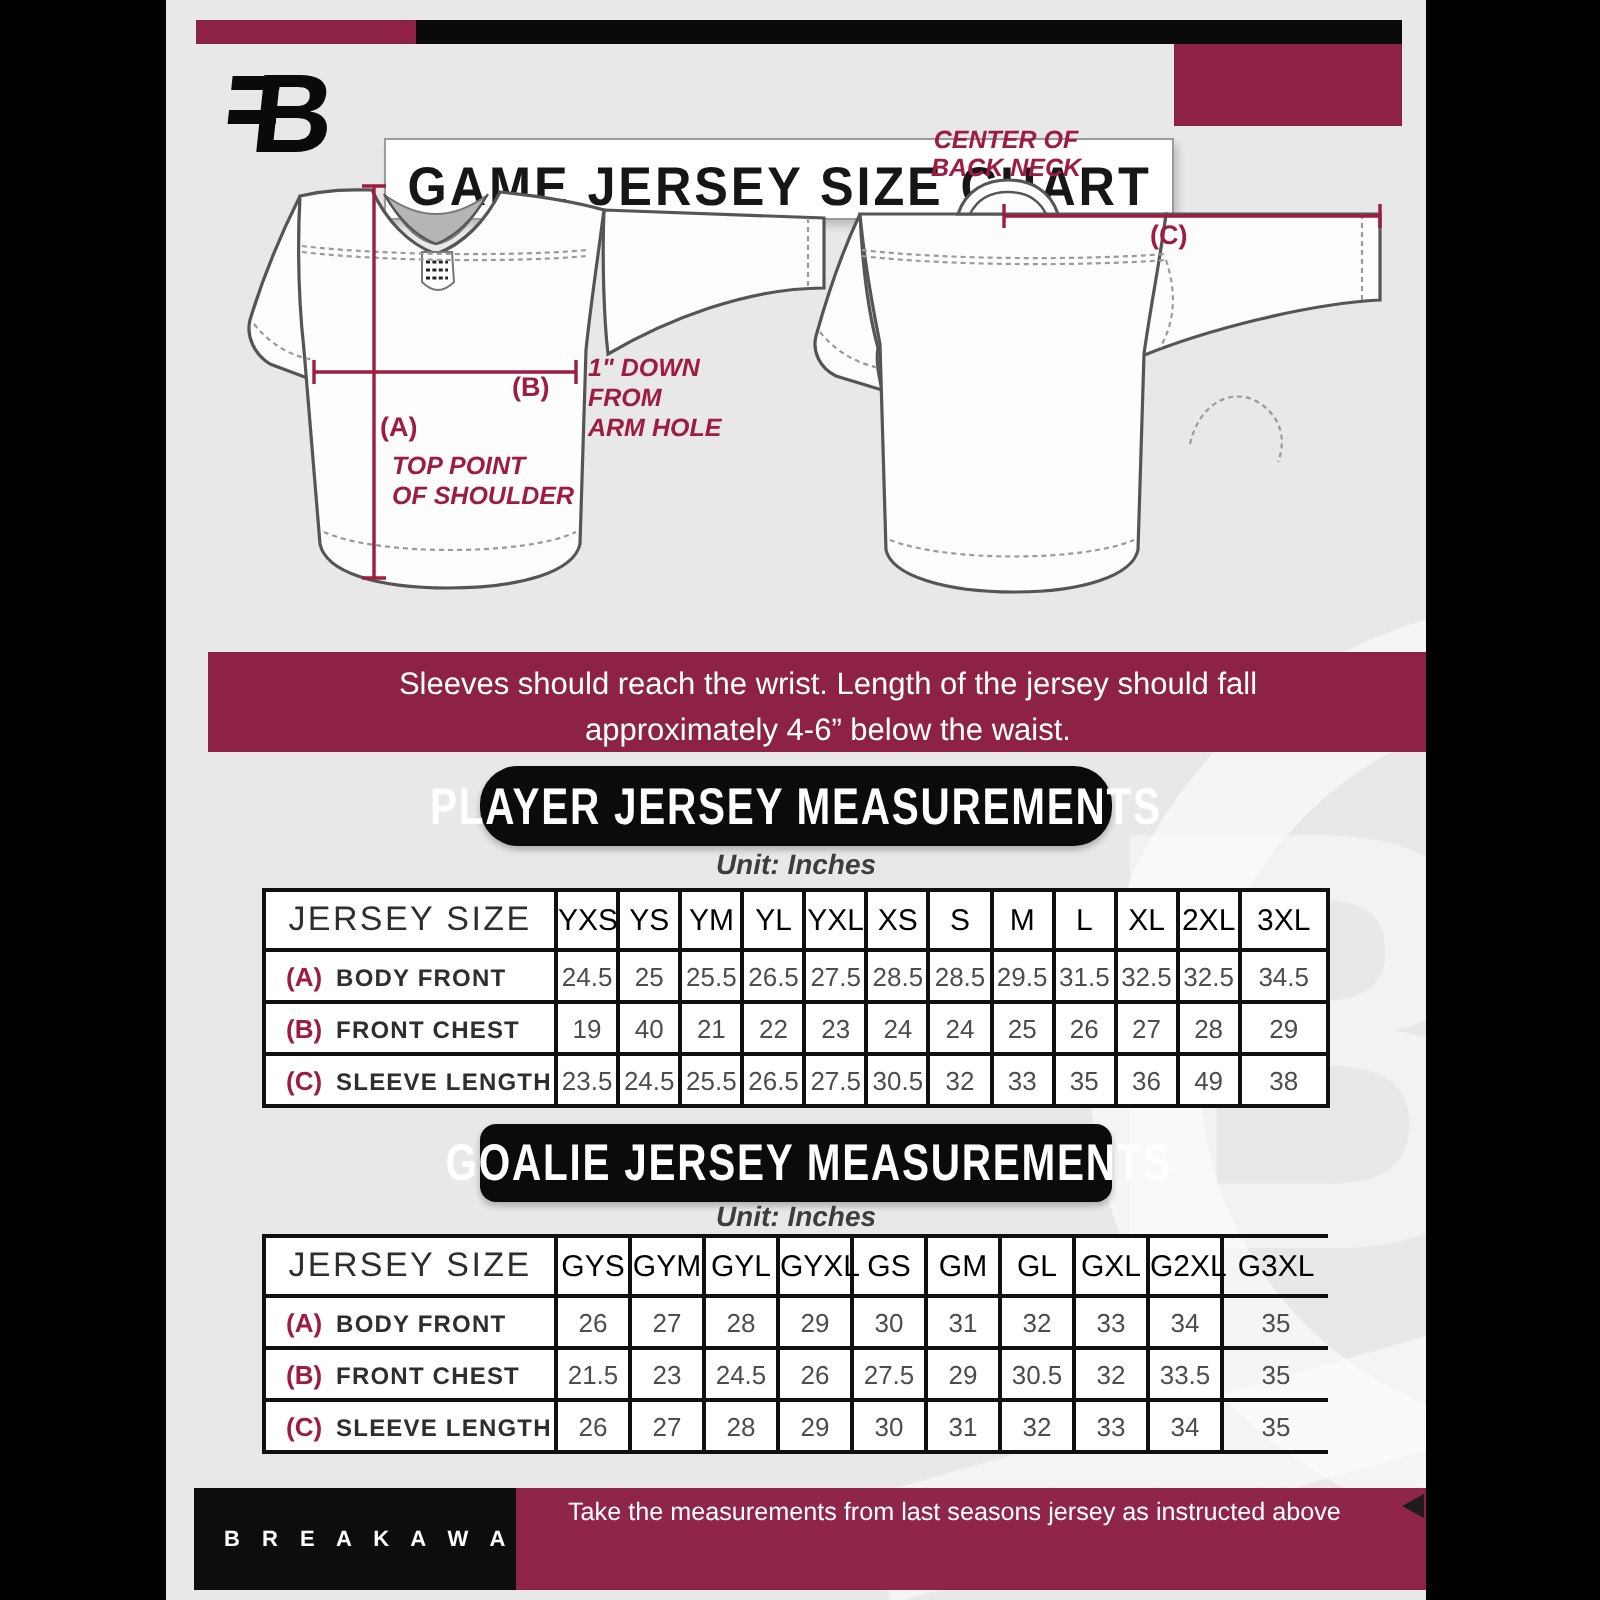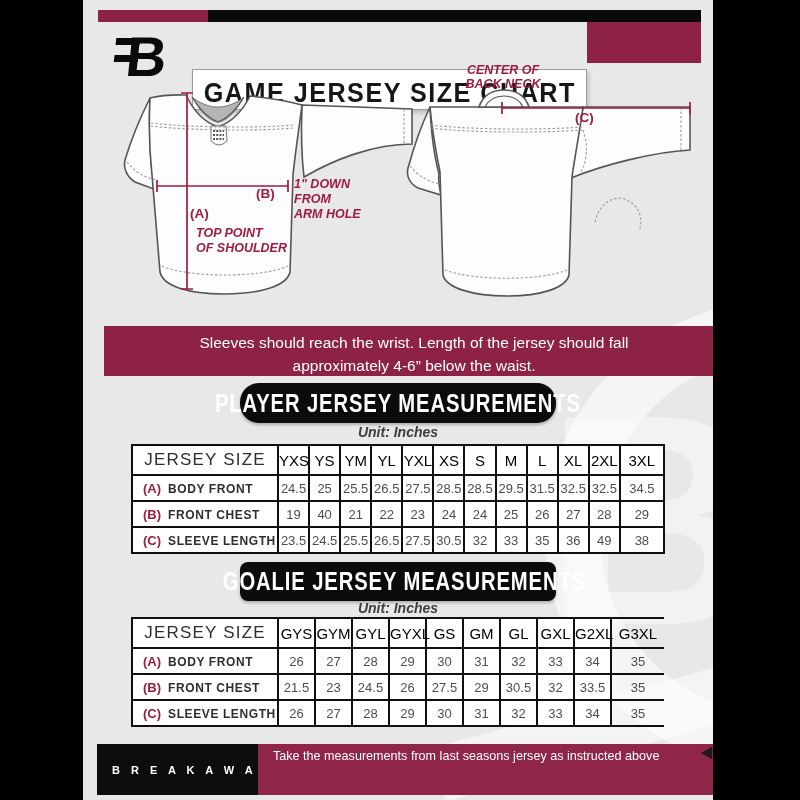--- a/index.html
+++ b/index.html
@@ -55,21 +55,21 @@
   table.meas thead th.size-col-label{font-size:17px;letter-spacing:1.2px;font-weight:400;color:#2e2e2e;margin-left:40px;}
   table.meas tbody td{height:26px;font-size:13px;color:#4d4d4d;}
   table.meas tbody td.row-label{text-align:left;padding-left:10px;}
   .rkey{color:var(--accent);font-weight:bold;font-size:13px;margin-right:7px;}
   .rlabel{font-size:12px;font-weight:600;letter-spacing:.6px;color:#2e2e2e;}
   table.meas.open-right th:last-child,table.meas.open-right td:last-child{border-right:none;background:transparent;}
 
   
   .f-black{position:absolute;left:97px;top:744px;width:161px;height:51px;background:#0d0d0d;display:flex;align-items:center;padding-left:9px;}
   .f-brand{color:#fff;font-size:11px;font-weight:bold;letter-spacing:4px;margin-left:6px;white-space:nowrap;}
-  .f-maroon{position:absolute;left:258px;top:744px;width:532px;height:51px;background:#90254a;color:#fff;font-size:12.6px;line-height:1.28;padding:4px 0 0 15px;}
+  .f-maroon{position:absolute;left:258px;top:744px;width:532px;height:51px;background:#90254a;color:#fff;font-size:12.6px;line-height:1.28;padding:4px 0 0 26px;}
   .arrow-mark{position:absolute;left:701px;top:747px;width:0;height:0;border-right:11px solid #1c1c1c;border-top:6px solid transparent;border-bottom:6px solid transparent;}
 
   svg text{font-family:"Liberation Sans","DejaVu Sans",sans-serif;}
   .diagram{position:absolute;left:83px;top:60px;}
 </style>
 </head>
 <body>
 
 <div class="page">
 

